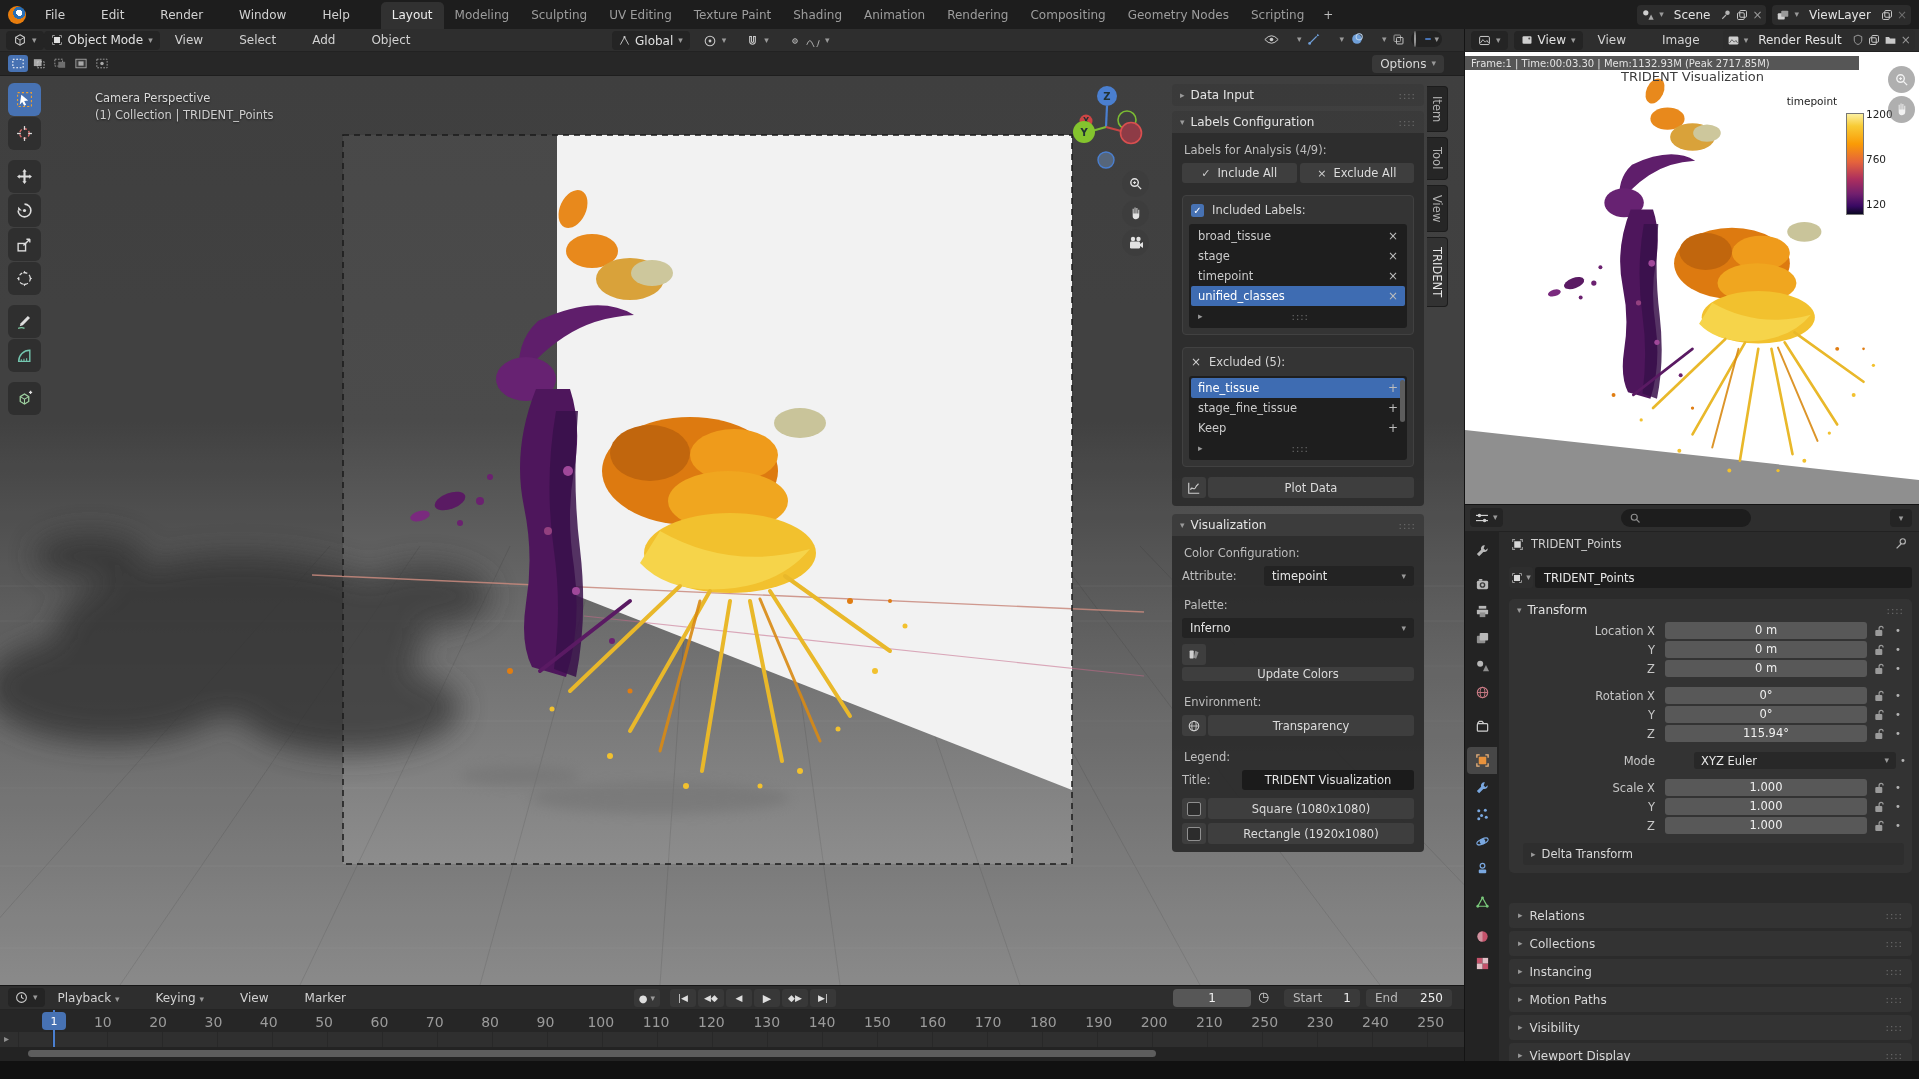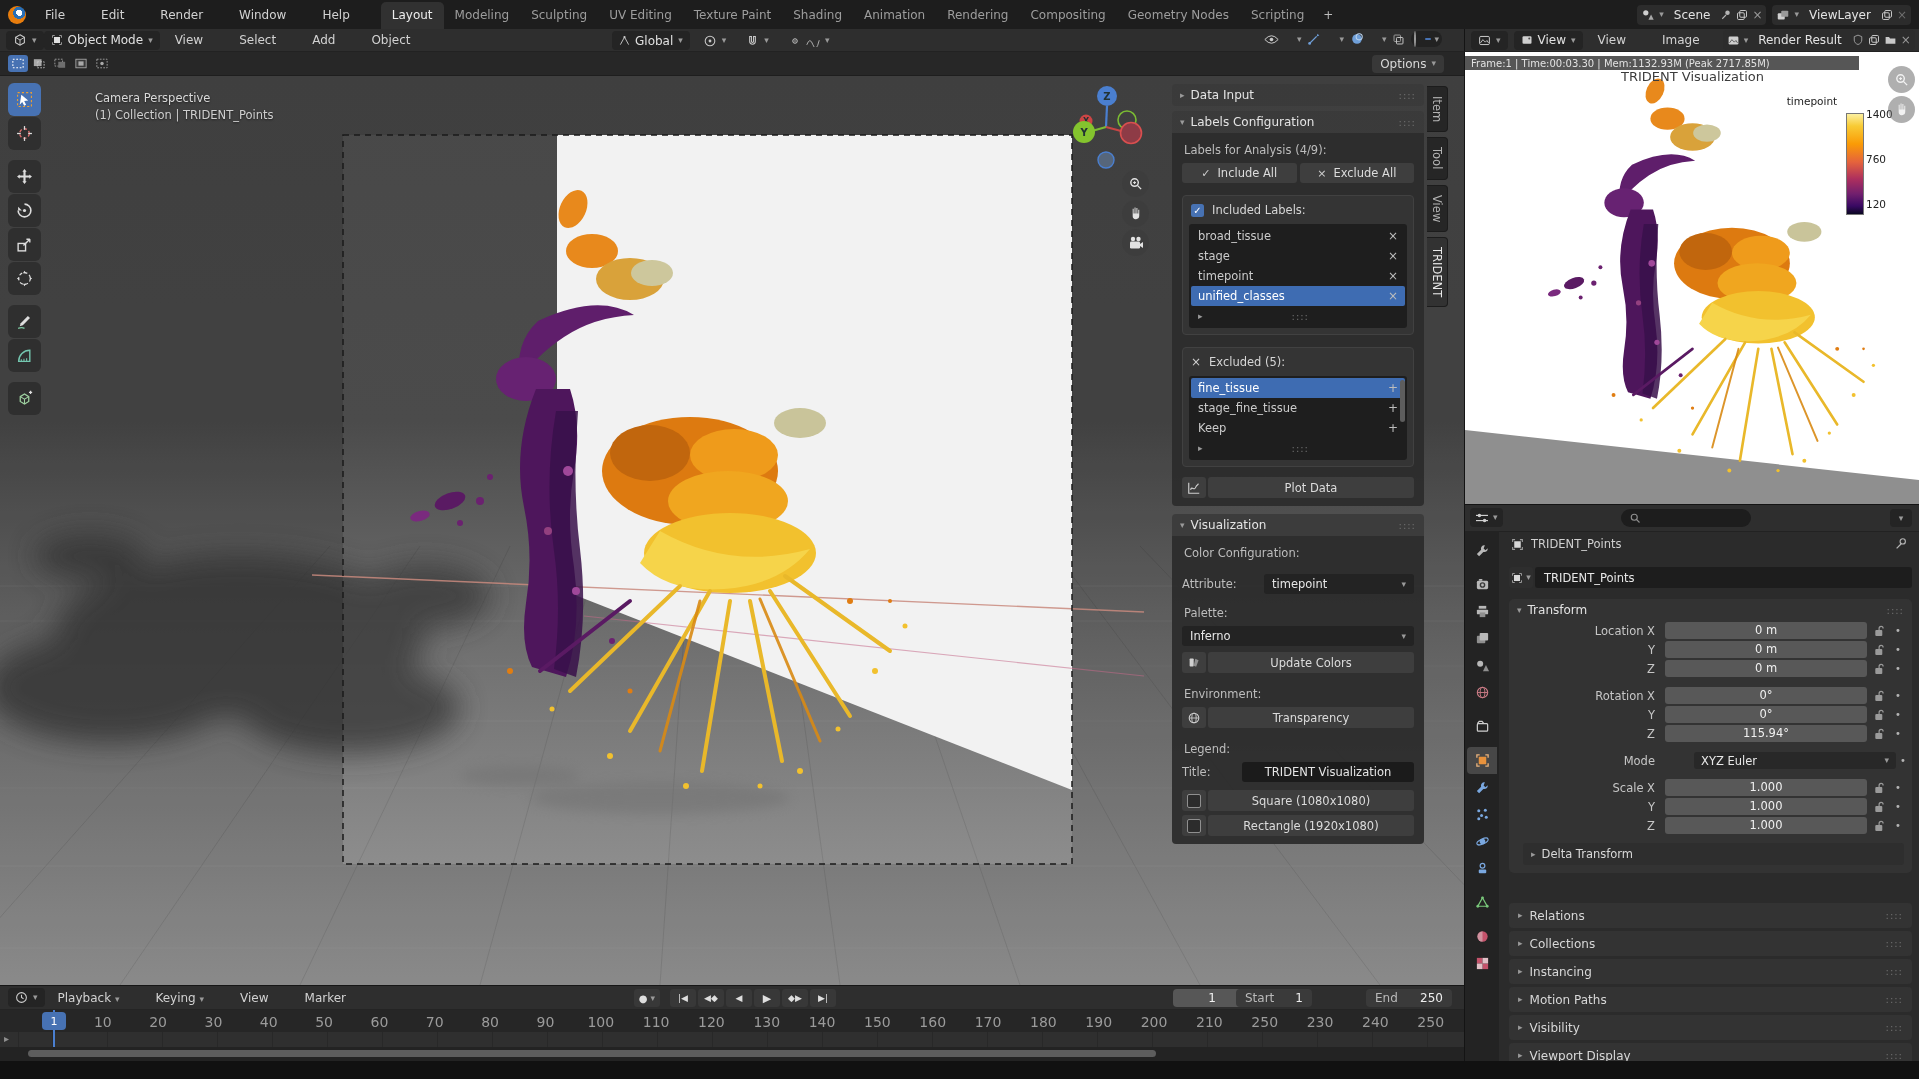--- a/index.html
+++ b/index.html
@@ -84,21 +84,21 @@
   .llist{background:#1e1e1e;border-radius:3px;padding:2px;position:relative;}
   .lrow{height:20px;display:flex;align-items:center;padding:0 7px;color:#cbcbcb;border-radius:2px;}
   .lrow.sel{background:#3e6cb2;color:#fff;}
   .lact{margin-left:auto;color:#bdbdbd;font-size:12px;}
   .lfoot{display:flex;align-items:center;height:20px;padding:0 7px;color:#9a9a9a;}
   .lfoot .grip{margin:0 auto;}
   .scrollthumb{position:absolute;right:2px;top:4px;width:5px;height:42px;background:#5d5d5d;border-radius:3px;}
   .iconbtnrow{display:flex;gap:2px;margin-top:10px;}
   .icell{width:24px;height:21px;background:#3e3e3e;border-radius:3px;display:flex;align-items:center;justify-content:center;flex:0 0 auto;}
   .wbtn{flex:1;height:21px;background:#3e3e3e;border-radius:3px;display:flex;align-items:center;justify-content:center;color:#dcdcdc;}
-  .formrow{display:flex;align-items:center;margin-top:14px;}
+  .formrow{display:flex;align-items:center;margin-top:6px;}
   .flabel{width:82px;color:#bdbdbd;flex:0 0 auto;}
   .dd{flex:1;height:20px;background:#232323;border-radius:3px;display:flex;align-items:center;
       padding:0 8px;color:#e6e6e6;}
   .dd .chev{margin-left:auto;}
   .tfield{flex:1;height:20px;background:#1b1b1b;border-radius:3px;color:#e6e6e6;display:flex;
           align-items:center;justify-content:center;}
   .cbox{width:12px;height:12px;border:1px solid #8f8f8f;border-radius:2px;background:#2c2c2c;}
   .ntabs{position:absolute;left:1427px;top:10px;width:20px;}
   .ntab{writing-mode:vertical-rl;background:#262626;color:#b2b2b2;font-size:11.5px;padding:9px 3px;
         border:1px solid #1c1c1c;border-left:none;border-radius:0 4px 4px 0;margin-bottom:5px;}
@@ -783,21 +783,21 @@
             <span class="chev">▾</span>
           </div>
         </div>
         <div class="seclabel" style="margin-top:12px;">Palette:</div>
         <div class="formrow" style="margin-top:2px;">
           <div class="dd">
             <span>Inferno</span>
             <span class="chev">▾</span>
           </div>
         </div>
-        <div class="iconbtnrow" style="margin-top:6px;">
+        <div class="iconbtnrow" style="margin-top:6px;flex-direction:column;">
           <div class="icell">
             <svg width="13" height="13" viewBox="0 0 16 16">
                 <rect x="2" y="3" width="5" height="10" rx="1" fill="#cfcfcf"></rect>
                 <path d="M9 3.5l4 1.8-3 8-3-1.3z" fill="#8f8f8f"></path>
               </svg>
           </div>
           <div class="wbtn">
             <span>Update Colors</span>
           </div>
         </div>
@@ -849,21 +849,21 @@
   </div>
 
   <div class="image-editor">
     <div class="rr-floor"></div>
     <svg class="abs" style="left:30px;top:14px;" width="395" height="421" viewBox="0 0 600 640">
       <use href="#pcloud"></use>
     </svg>
     <div class="rr-title">TRIDENT Visualization</div>
     <div class="cbar-label">timepoint</div>
     <div class="cbar"></div>
-    <div class="cbar-tick" style="top:56px;">1400</div>
+    <div class="cbar-tick" style="top:56px;">1200</div>
     <div class="cbar-tick" style="top:101px;">760</div>
     <div class="cbar-tick" style="top:146px;">120</div>
     <div class="rr-stats">Frame:1 | Time:00:03.30 | Mem:1132.93M (Peak 2717.85M)</div>
     <div class="navbtn" style="left:423px;top:14px;background:rgba(110,110,110,.55);">
       <svg width="15" height="15" viewBox="0 0 16 16">
           <circle cx="7" cy="7" r="4" fill="none" stroke="#f2f2f2" stroke-width="1.5"></circle>
           <line x1="10" y1="10" x2="14" y2="14" stroke="#f2f2f2" stroke-width="1.5"></line>
           <line x1="5.5" y1="7" x2="8.5" y2="7" stroke="#f2f2f2" stroke-width="1.2"></line>
           <line x1="7" y1="5.5" x2="7" y2="8.5" stroke="#f2f2f2" stroke-width="1.2"></line>
         </svg>
@@ -1223,21 +1223,21 @@
             <span>▶|</span>
           </div>
       </div>
 
       <div class="tl-frame">
         <span>1</span>
       </div>
       <div class="tl-stop">
         <span>◷</span>
       </div>
-      <div class="tl-range" style="left:1236px;width:76px;">
+      <div class="tl-range" style="left:1284px;width:76px;">
         <span class="rl">Start</span>
         <span class="rv">1</span>
       </div>
       <div class="tl-range" style="left:1366px;width:86px;">
         <span class="rl">End</span>
         <span class="rv">250</span>
       </div>
     </div>
 
     <div class="ruler" id="ruler">

